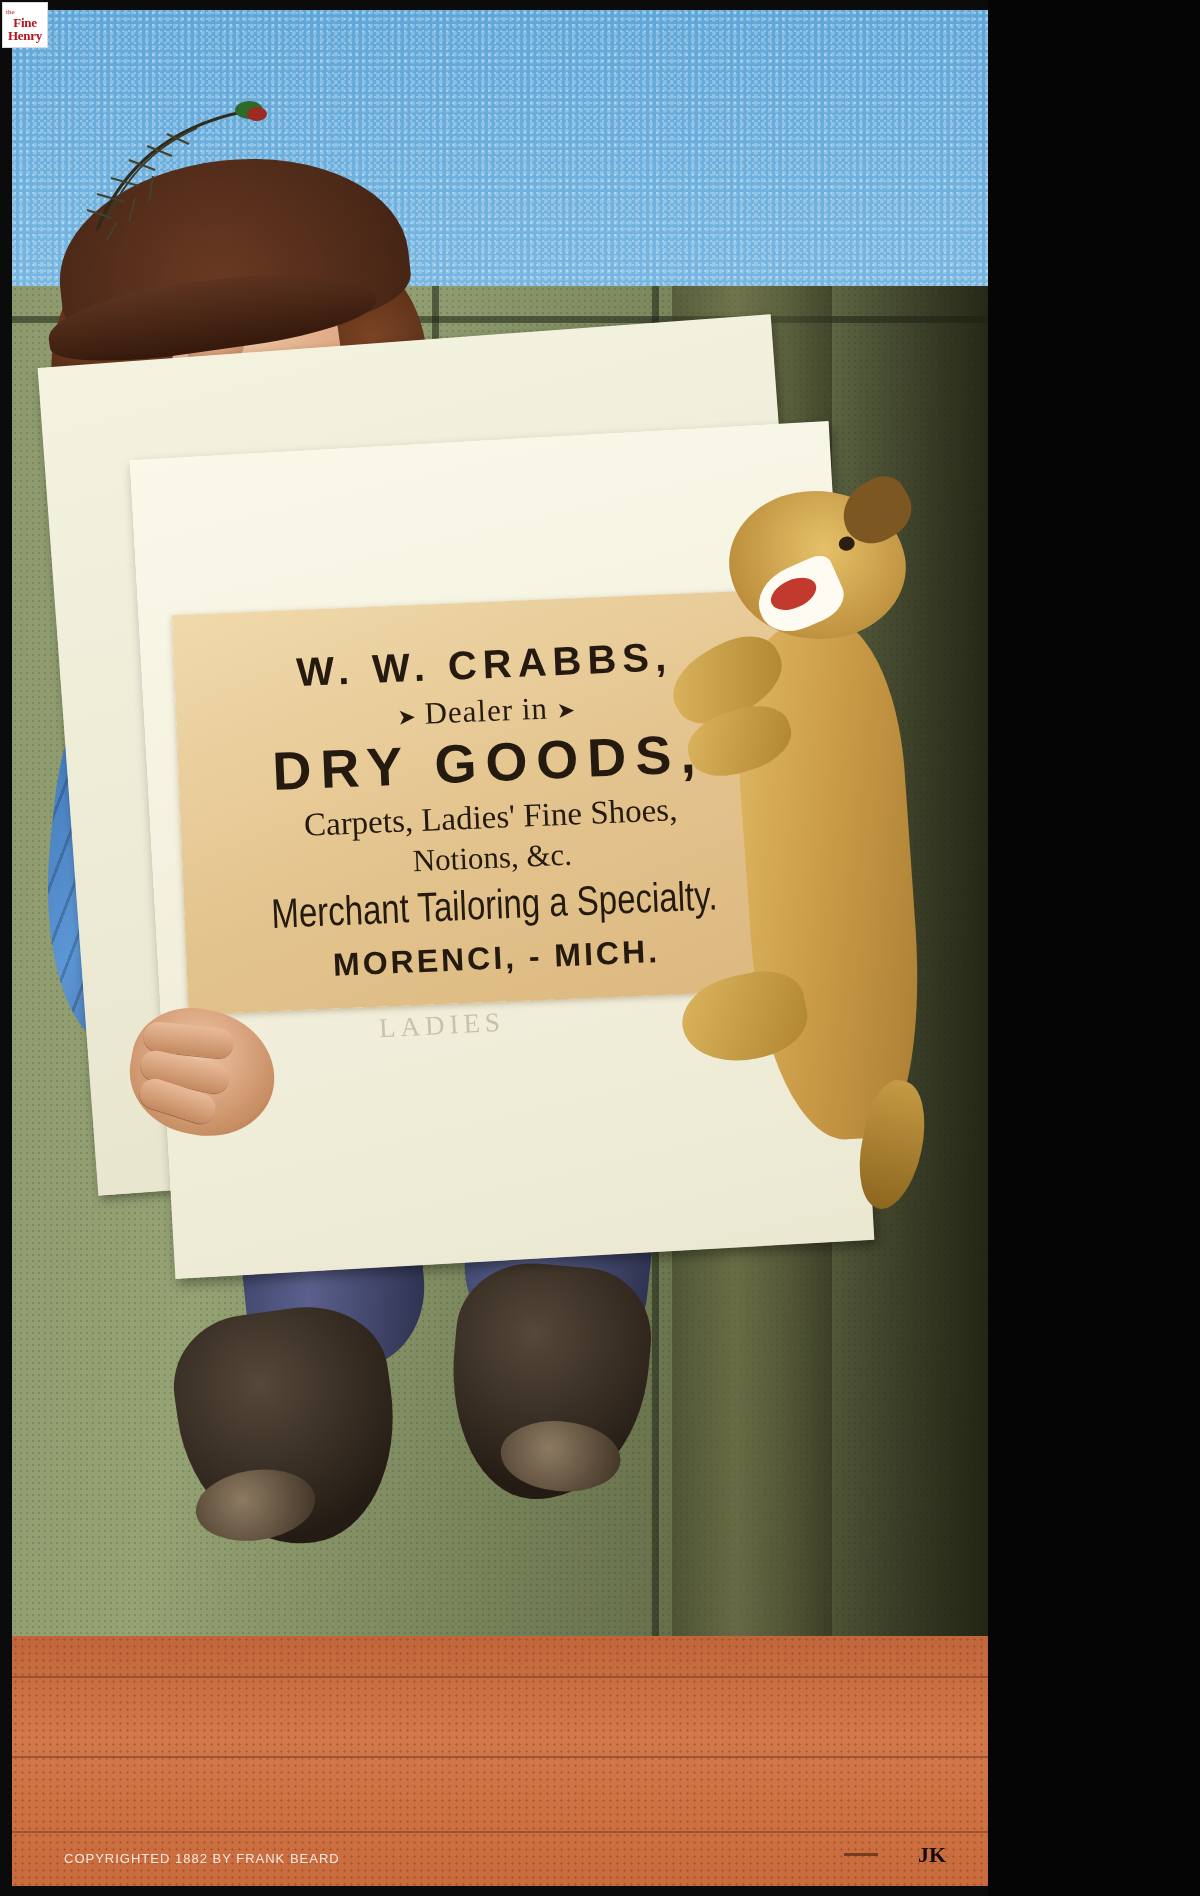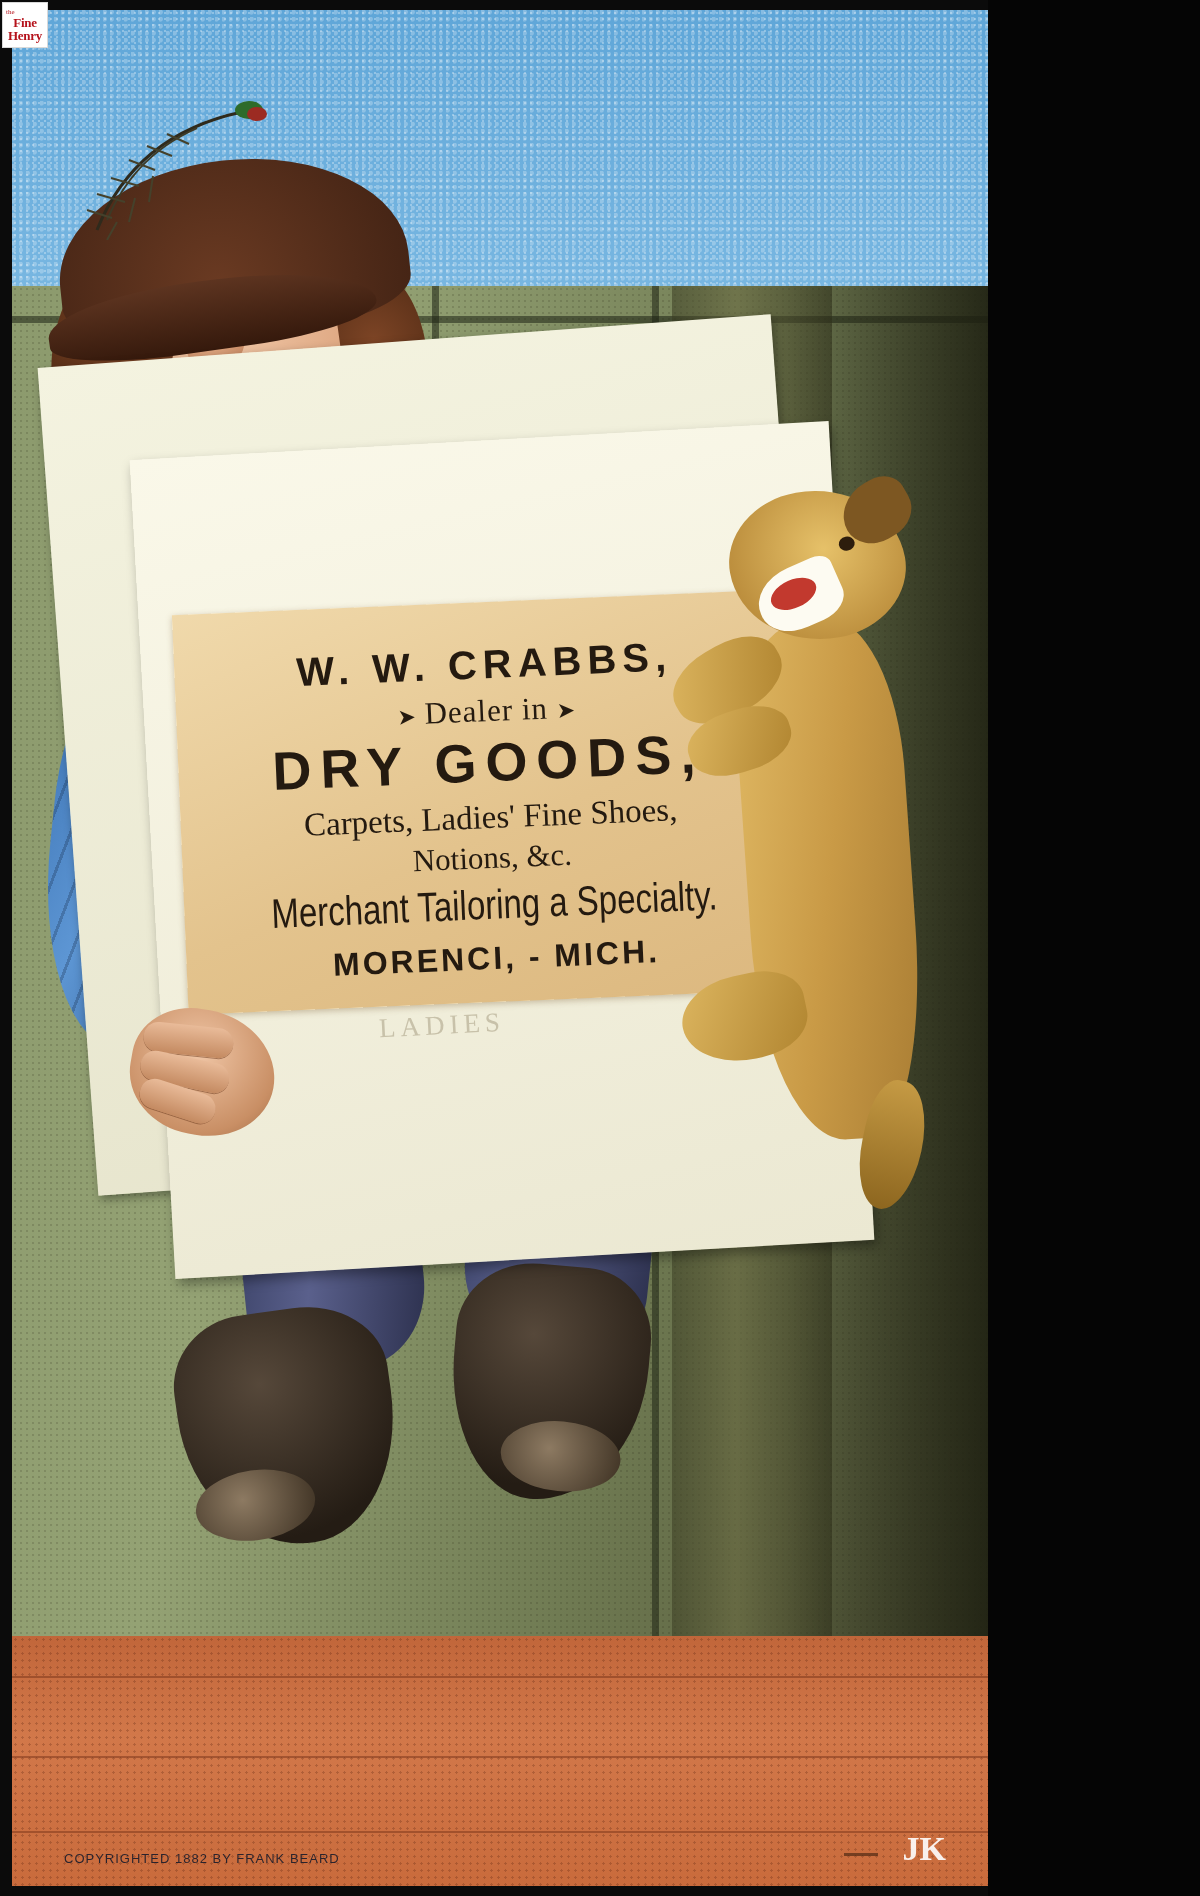--- a/index.html
+++ b/index.html
@@ -532,32 +532,32 @@
   }
 
   
   #copyright-line {
     position: absolute;
     left: 52px;
     bottom: 20px;
     font-family: "Liberation Sans", sans-serif;
     font-size: 13px;
     letter-spacing: 1px;
-    color: #0f172a;
+    color: #ffffff;
     opacity: .85;
     z-index: 30;
   }
   #artist-monogram {
     position: absolute;
     right: 42px;
     bottom: 18px;
     font-family: "Liberation Serif", serif;
     font-weight: bold;
-    font-size: 34px;
-    color: #ffffff;
+    font-size: 22px;
+    color: #000000;
     opacity: .9;
     z-index: 30;
   }
   .dash-mark {
     position: absolute;
     right: 110px;
     bottom: 30px;
     width: 34px;
     height: 3px;
     background: rgba(60,30,12,.6);

